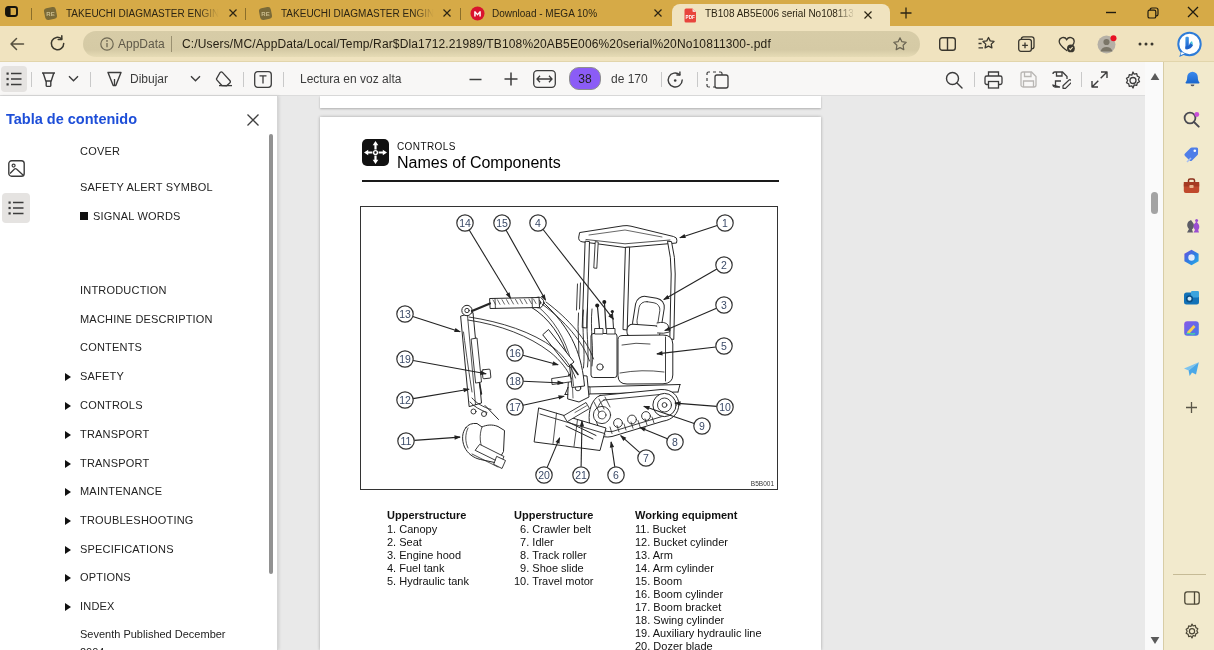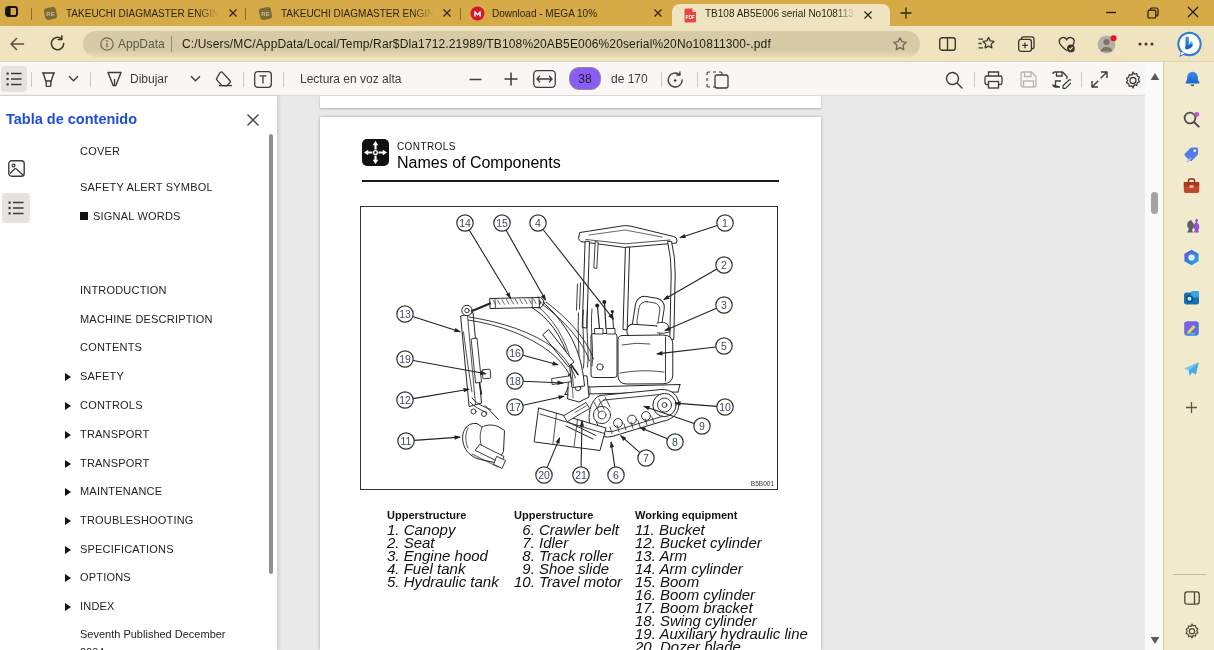--- a/index.html
+++ b/index.html
@@ -37,21 +37,21 @@
   .toctri { width:0; height:0; border-left:6px solid #111; border-top:4px solid transparent; border-bottom:4px solid transparent; left:65px; }
   .tocsq { display:inline-block; width:8px; height:8px; background:#111; margin-right:5px; }
 
   
   #rail { left:1163px; top:-34px; width:51px; height:588px; background:#f2eacd; border-left:1px solid #d8cda6; }
 
   
   #pdfscroll { left:1145px; top:-34px; width:18px; height:588px; background:#fafafa; }
 
   
-  .plist { font-size:15px; color:#111; line-height:13.1px; white-space:pre;font-style:italic; }
+  .plist { font-size:11px; color:#111; line-height:13.1px; white-space:pre; }
   .phead { font-size:11px; font-weight:bold; color:#111; }
 </style>
 </head>
 <body>
 <div id="root">
 
   <div id="tabbar" class="abs">
 
     <svg class="abs" style="left:5px;top:6px" width="13" height="11" viewBox="0 0 13 11">
       <rect x="1" y="1" width="11" height="9" rx="2.2" fill="none" stroke="#15130c" stroke-width="1.9"></rect>

